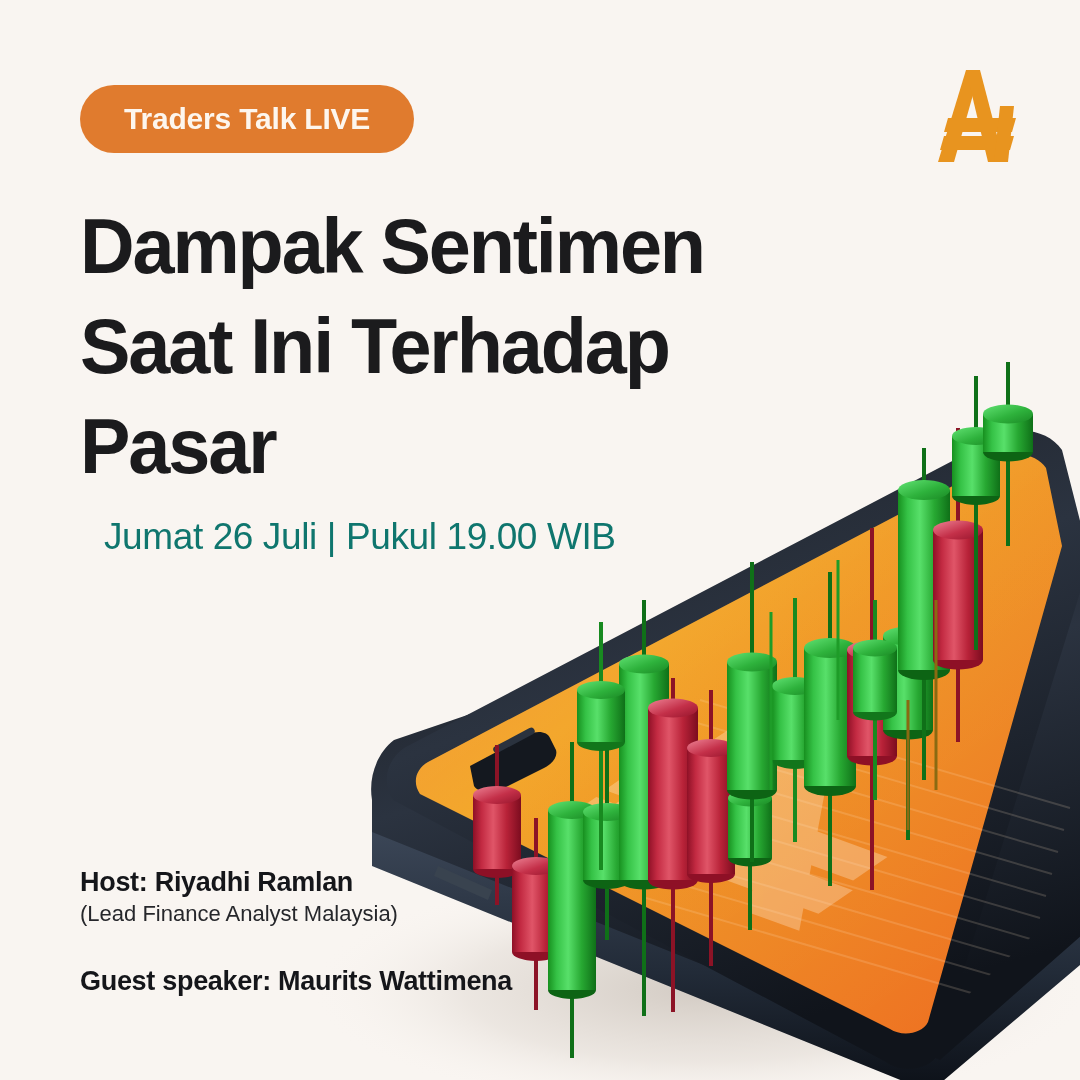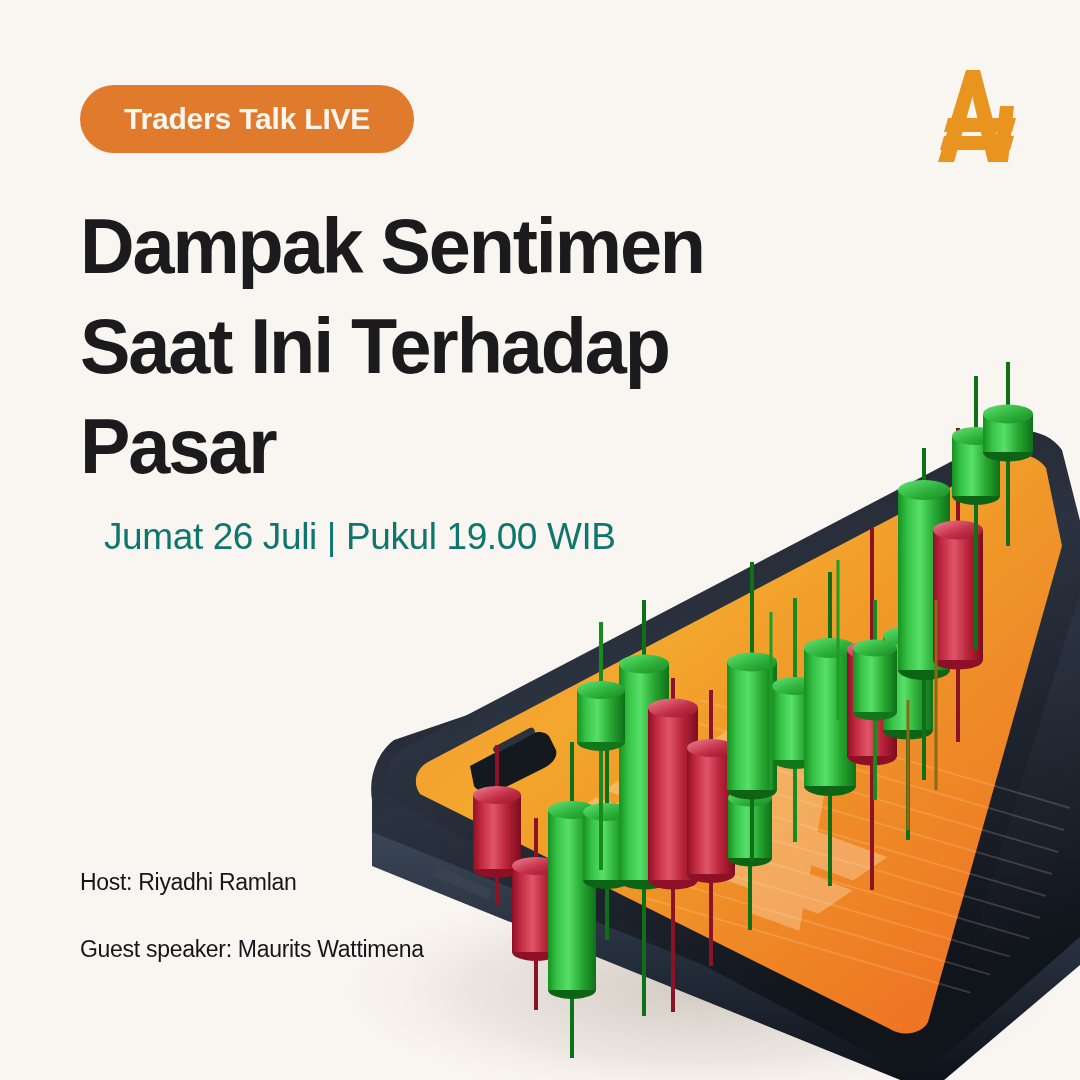--- a/index.html
+++ b/index.html
@@ -61,22 +61,22 @@
     margin-left:24px;
   }
   .datetime .sep { padding:0 10px; font-weight:300; }
 
   
   .credits { position:absolute; left:80px; top:866px; width:470px; z-index:40; }
   .credit-block { margin-bottom:30px; }
   .credit-block:last-child { margin-bottom:0;margin-top:35px; }
   .credit-name {
     color:#15161A;
-    font-size:23px;
-    font-weight:normal;
+    font-size:27px;
+    font-weight:bold;
     letter-spacing:-0.3px;
     line-height:32px;
     white-space:nowrap;
   }
   .credit-role {
     color:#26272B;
     font-size:22px;
     font-weight:normal;
     line-height:32px;
     white-space:nowrap;
@@ -356,19 +356,20 @@
     <span class="headline-line">Pasar</span>
   </h1>
 
   <div class="datetime">
     <span>Jumat 26 Juli</span><span class="sep">|</span><span>Pukul 19.00 WIB</span>
   </div>
 
   <div class="credits">
     <div class="credit-block">
       <div class="credit-name">Host: Riyadhi Ramlan</div>
+      <div class="credit-role">(Lead Finance Analyst Malaysia)</div>
     </div>
     <div class="credit-block">
       <div class="credit-name">Guest speaker: Maurits Wattimena</div>
     </div>
   </div>
 
 </div>
 
 </body></html>

